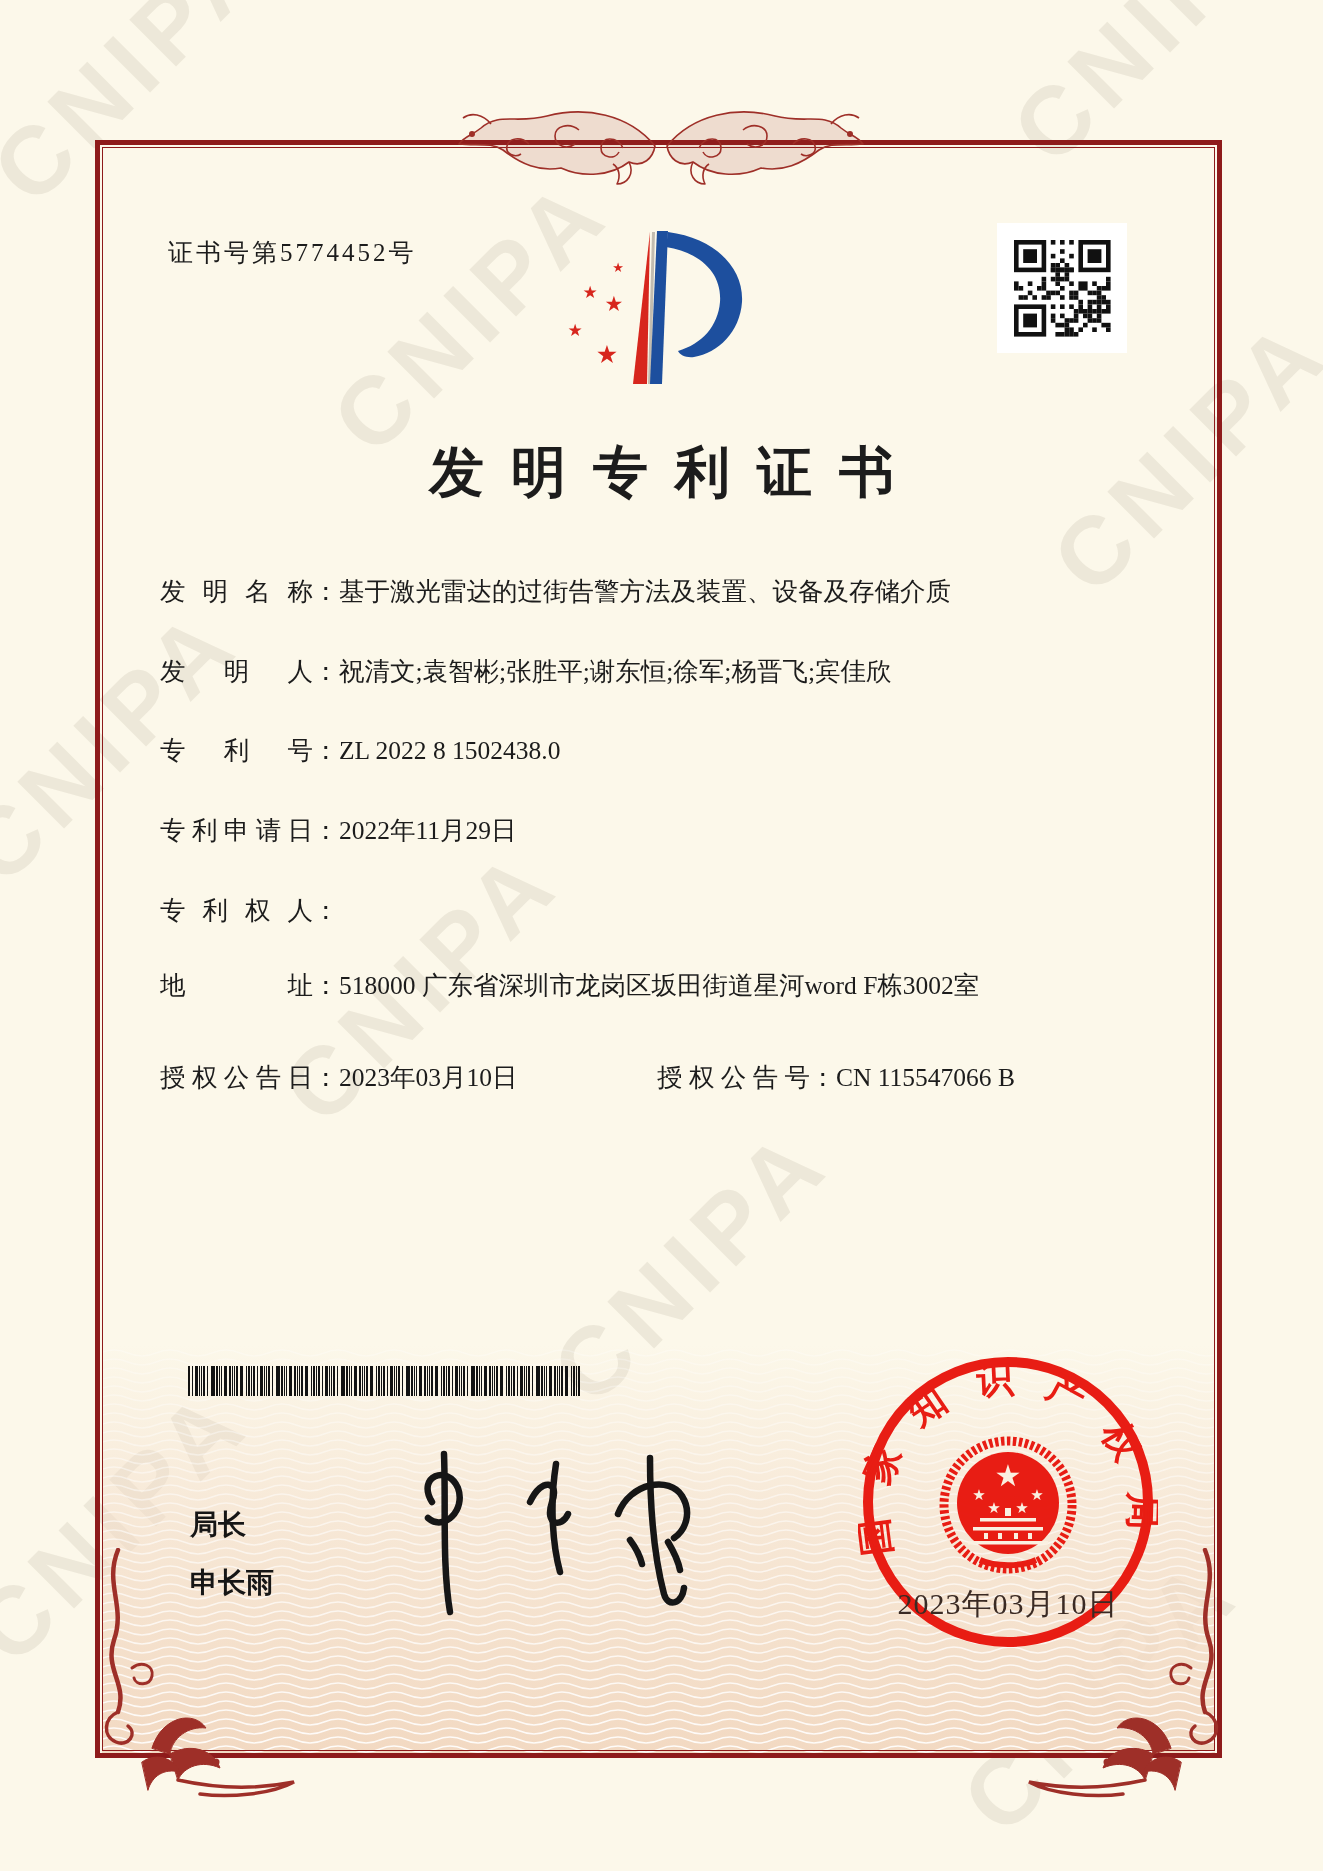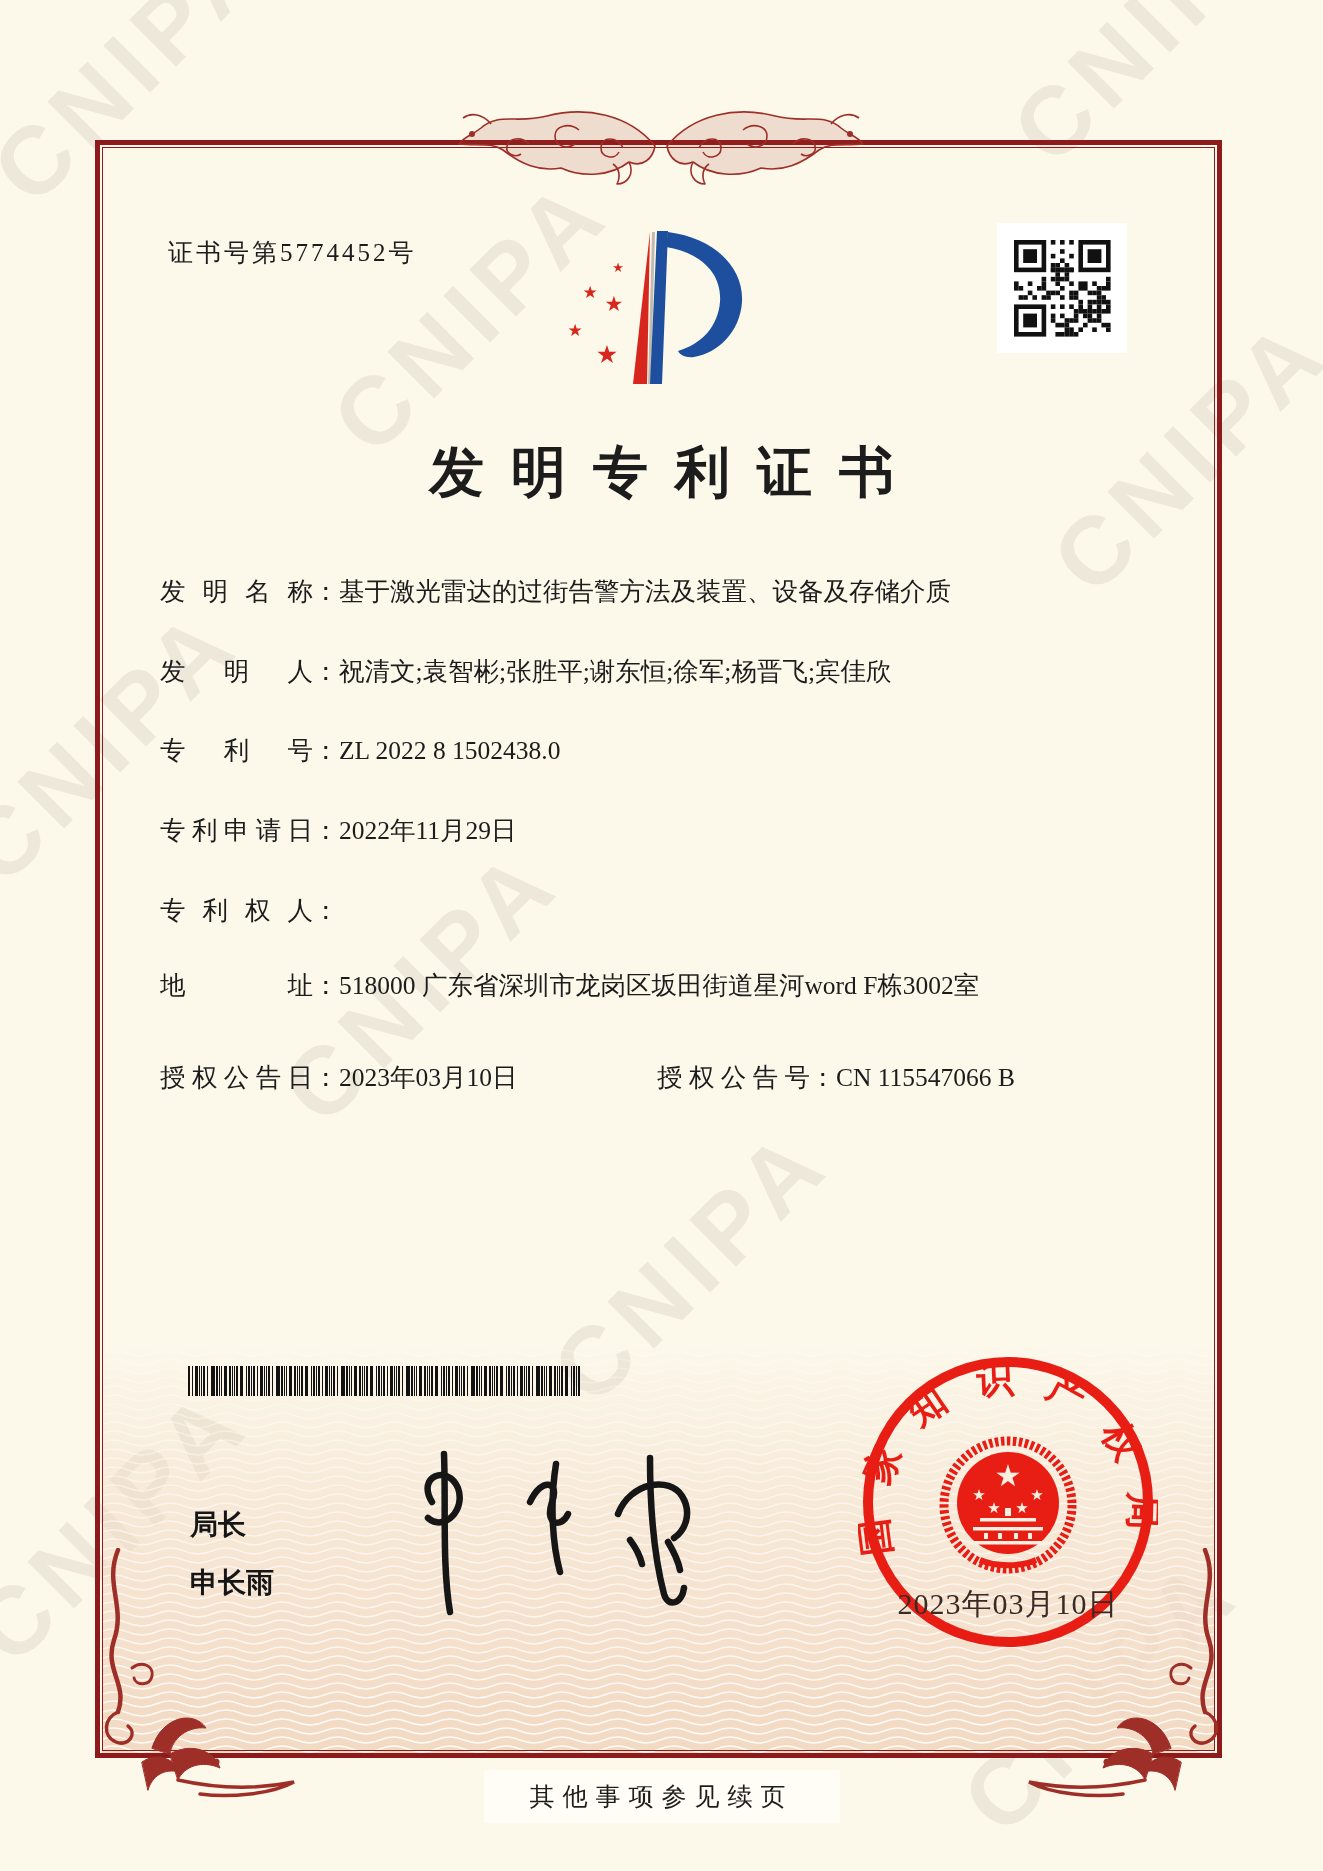--- a/index.html
+++ b/index.html
@@ -392,17 +392,14 @@
     <rect x="126" y="181" width="4" height="6" fill="#fbf1e2"></rect>
     <rect x="140" y="181" width="4" height="6" fill="#fbf1e2"></rect>
     <rect x="156" y="181" width="4" height="6" fill="#fbf1e2"></rect>
     <rect x="170" y="181" width="4" height="6" fill="#fbf1e2"></rect>
     <rect x="110" y="189" width="80" height="3.5" fill="#fbf1e2"></rect>
     <path d="M122,208 A38,16 0 0 0 178,208" fill="none" stroke="#e8150c" stroke-width="6"></path>
     <text class="seal-date" x="150" y="262" text-anchor="middle">2023年03月10日</text>
   </svg>
 
 
-  <div class="footer-note">
-    <span>其他事项参见续页</span>
-  </div>
 
 </div>
 
 </body></html>

